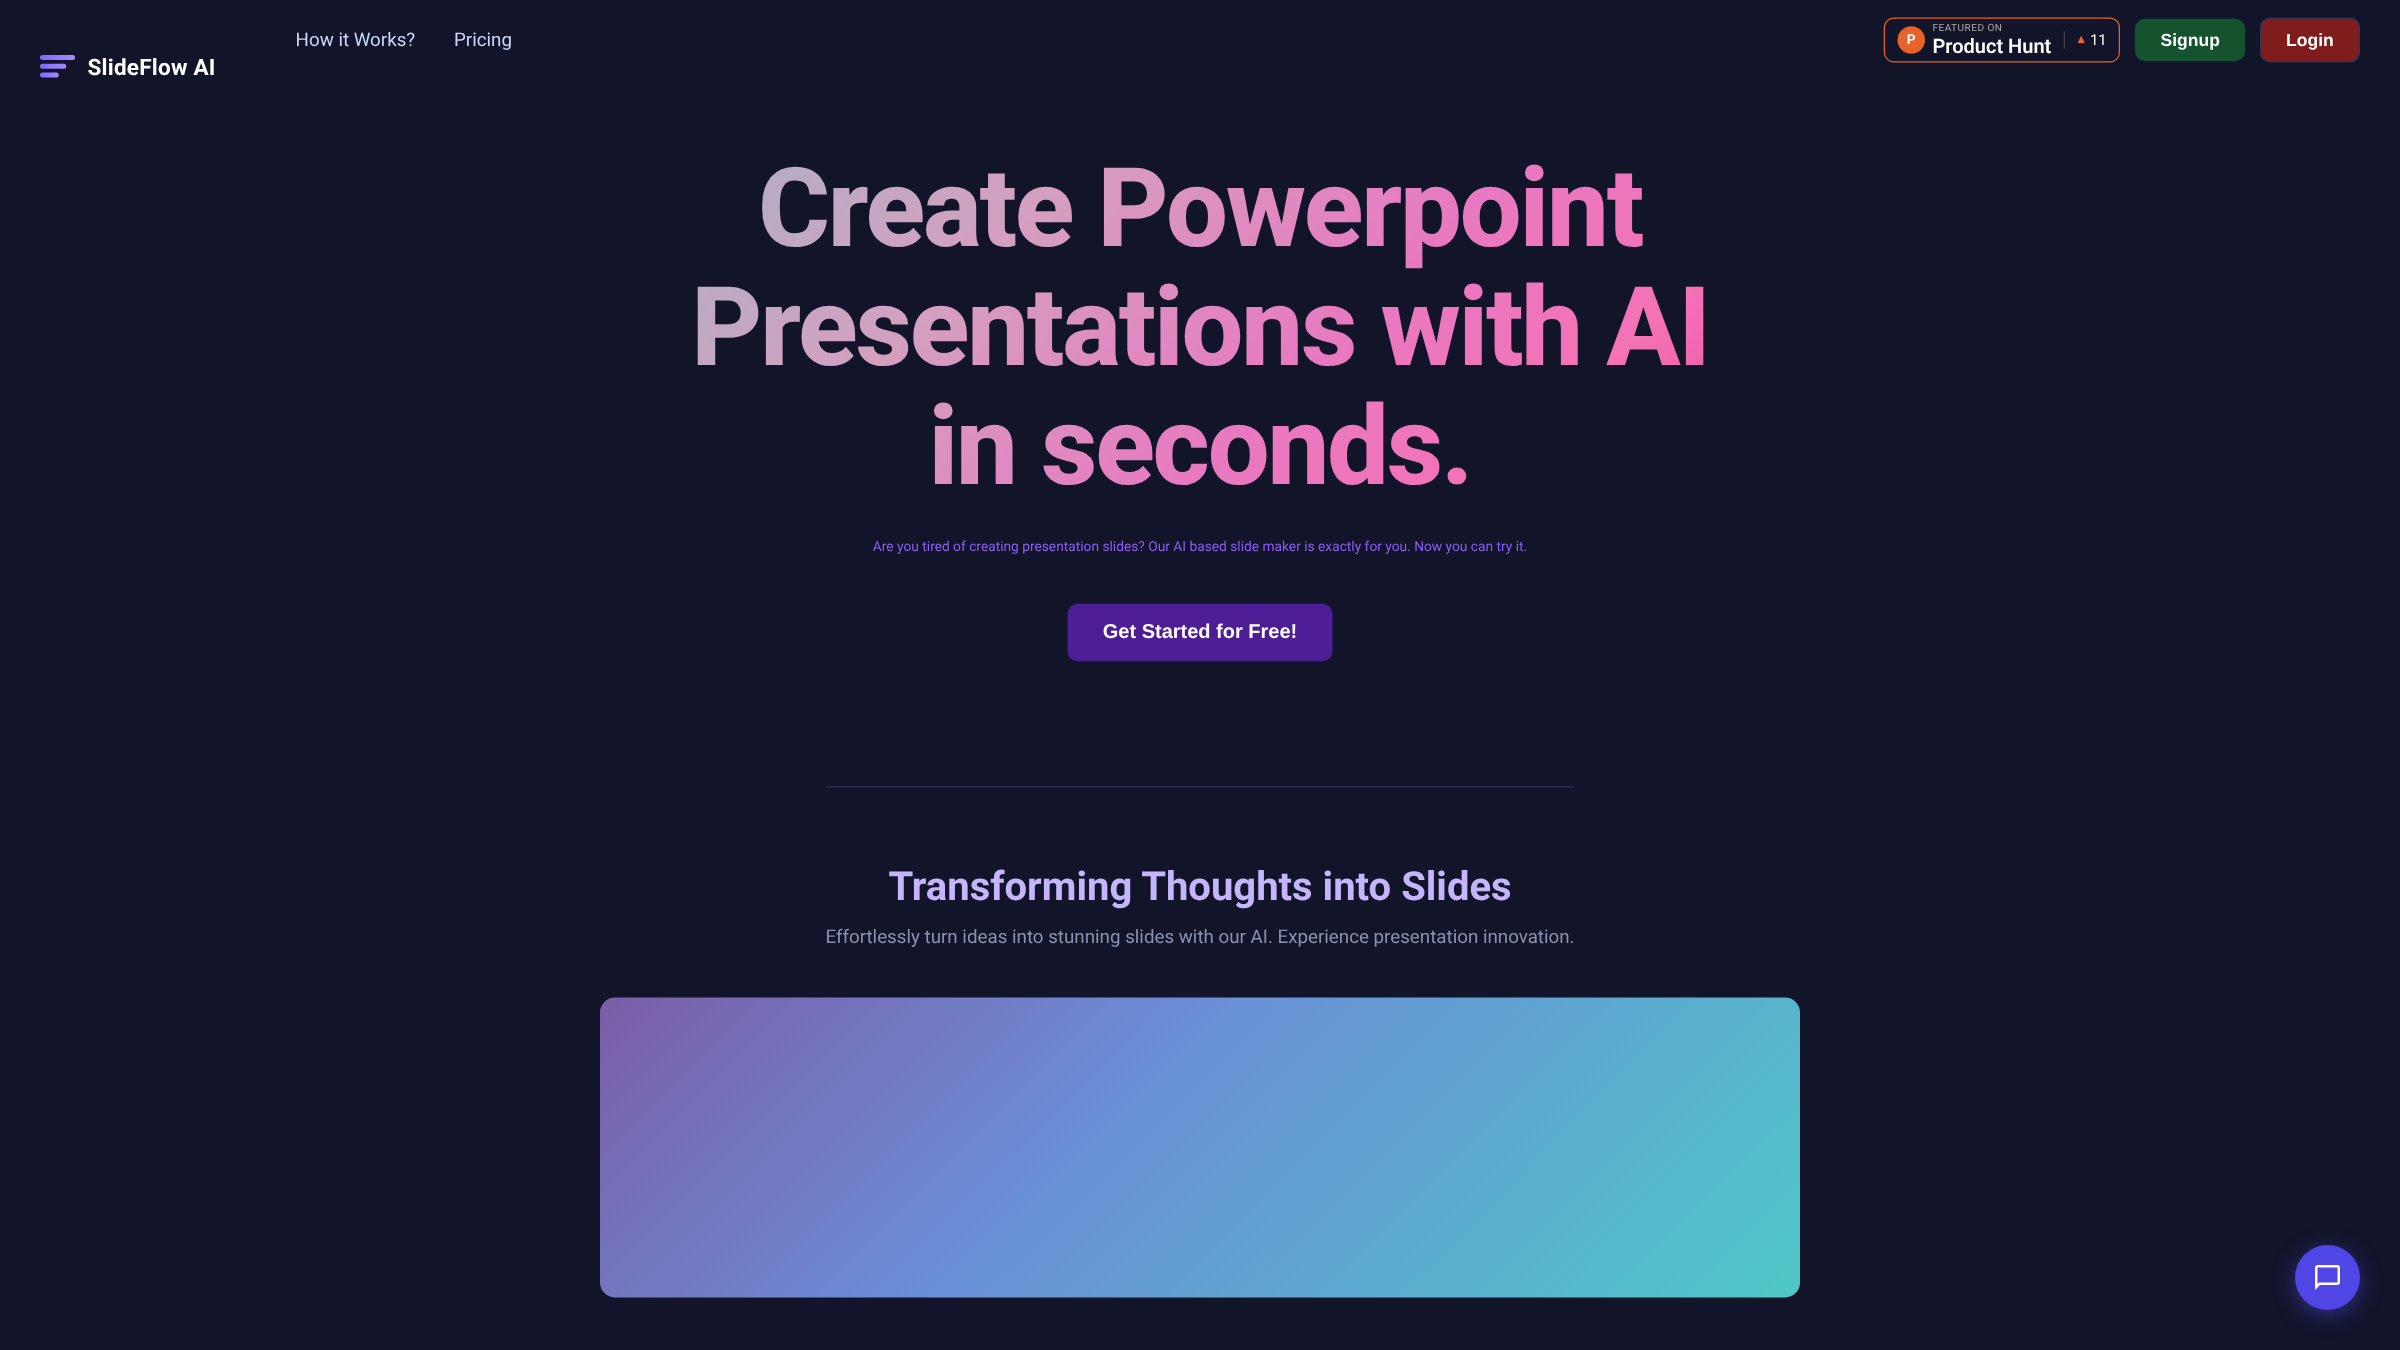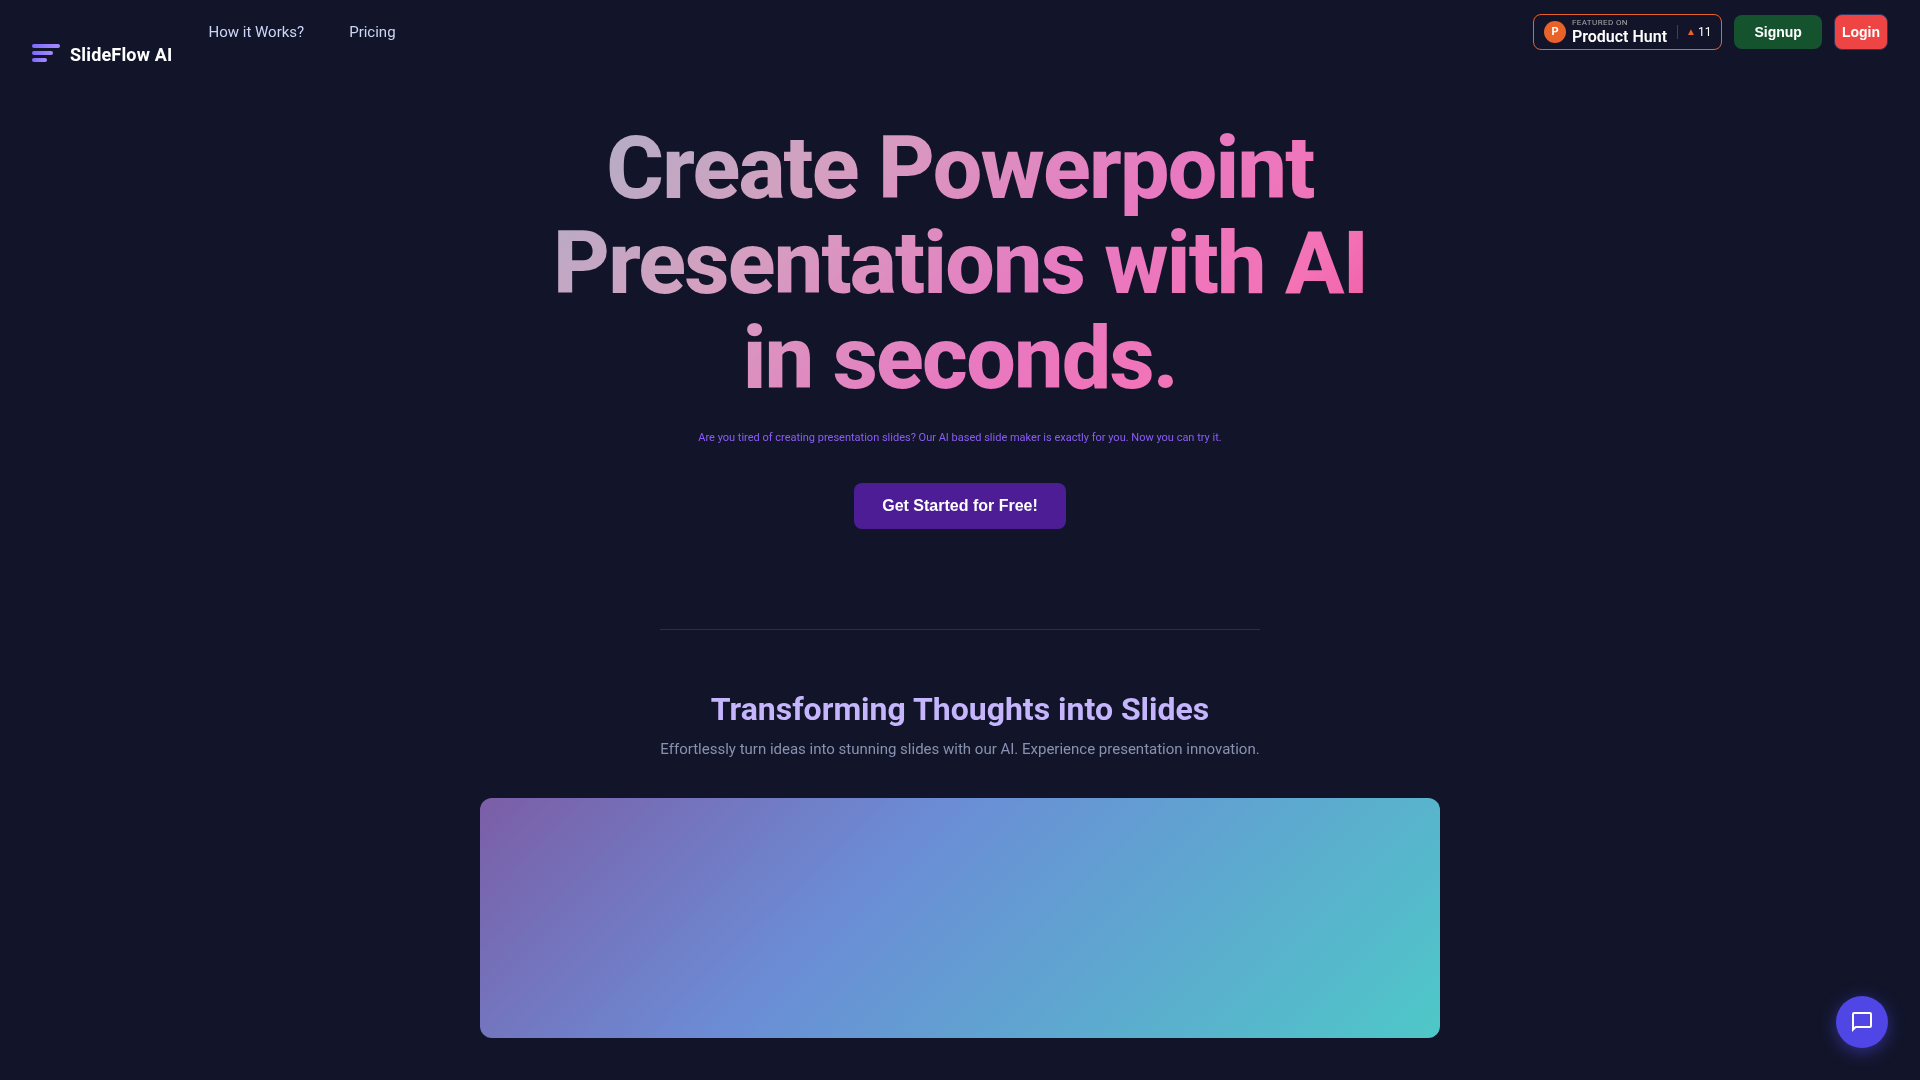--- a/index.html
+++ b/index.html
@@ -53,21 +53,22 @@
     .logo-icon span:nth-child(2) { width: 75%; }
     .logo-icon span:nth-child(3) { width: 55%; }
     .logo-text {
       font-size: 18px;
       font-weight: 700;
       color: #ffffff;
       letter-spacing: 0.01em;
     }
     .nav-links {
       display: flex;
-      gap: 37px;
+      gap: 23px;
+      margin-left: 28px;
     }
     .nav-link {
       font-size: 15px;
       color: #ccd6f6;
       cursor: pointer;
       text-decoration: none;
       padding: 8px 4px;
     }
     .nav-right {
       display: flex;
@@ -134,25 +135,25 @@
       background: #14532d;
       color: #fff;
       border: none;
       border-radius: 8px;
       padding: 9px 20px;
       font-size: 14px;
       font-weight: 600;
       cursor: pointer;
     }
     .btn-login {
-      background: #ef4444;
+      background: #7f1d1d;
       color: #fff;
       border: 1px solid #2d3560;
       border-radius: 8px;
-      padding: 9px 7px;
+      padding: 9px 20px;
       font-size: 14px;
       font-weight: 600;
       cursor: pointer;
       text-align: center;
     }
 
     
     .hero {
       padding-top: 120px;
       padding-bottom: 60px;

